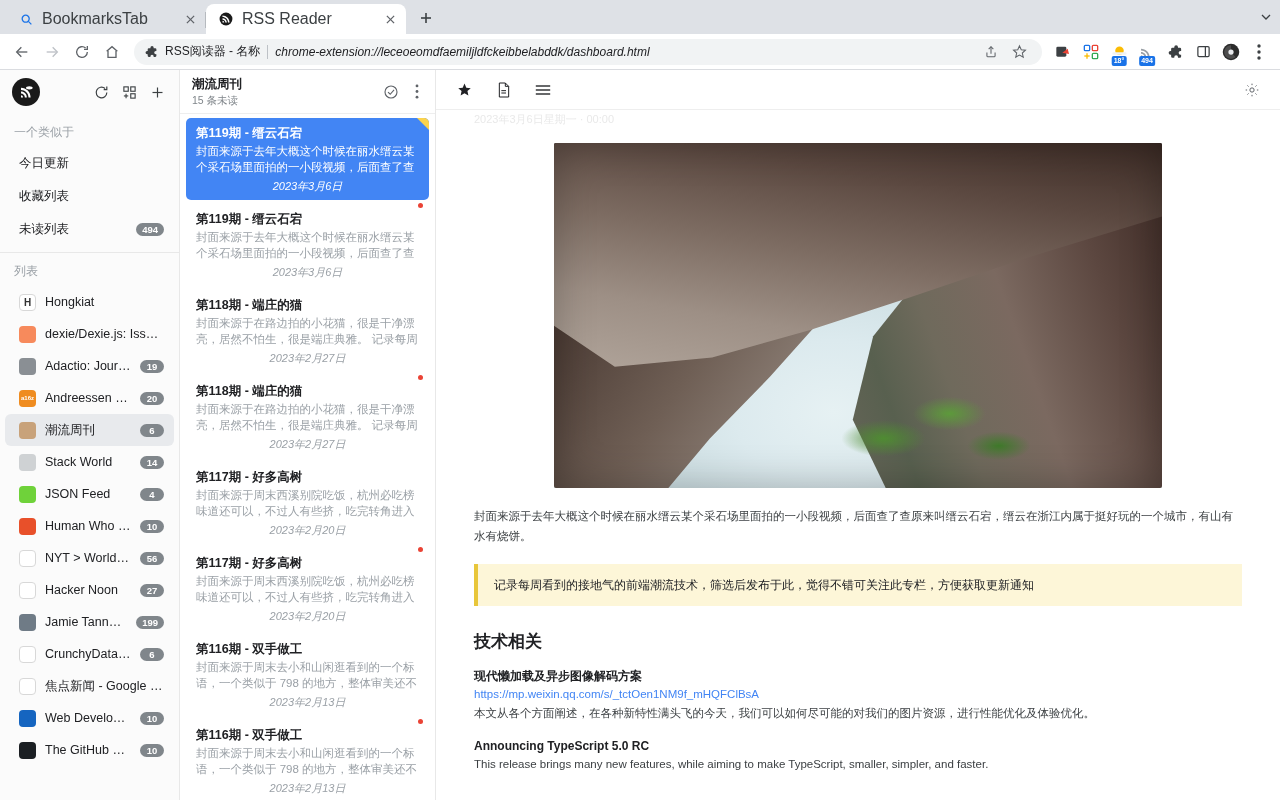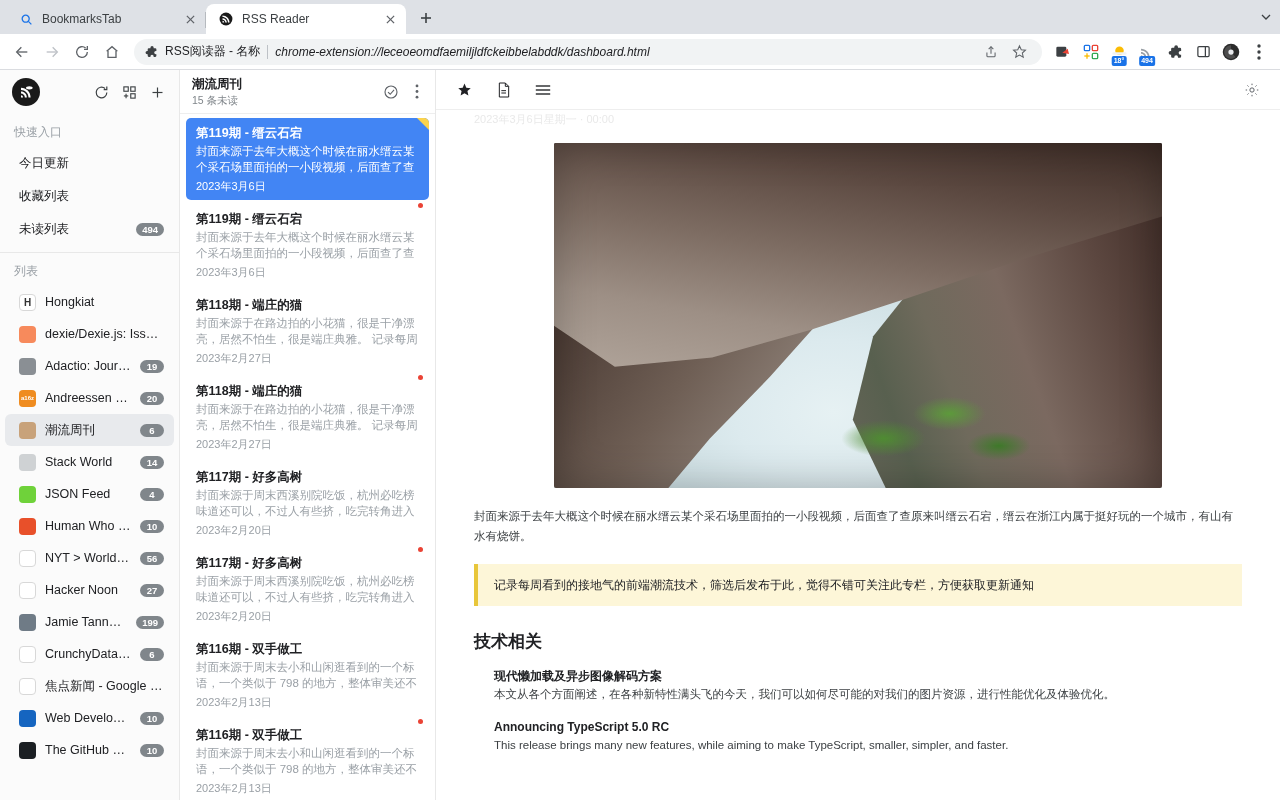--- a/index.html
+++ b/index.html
@@ -19,21 +19,21 @@
     height: 30px; width: 200px; display: flex; align-items: center;
     padding: 0 8px 0 12px; font-size: 12px; color: #3c4043; gap: 8px;
     border-radius: 8px 8px 0 0; position: relative;
   }
   .tab.inactive { background: transparent; }
   .tab.inactive:after {
     content:""; position:absolute; right:0; top:8px; height:16px; width:1px; background:#b6babf;
   }
   .tab.active { background: #ffffff; }
   .tab-favicon { width: 16px; height: 16px; flex: 0 0 16px; display:flex; align-items:center; justify-content:center; }
-  .tab-title { flex: 1; white-space: nowrap; overflow: hidden; text-overflow: ellipsis; font-size: 12px; }
+  .tab-title { flex: 1; white-space: nowrap; overflow: hidden; text-overflow: ellipsis; font-size: 16px; }
   .tab-close { width: 16px; height: 16px; flex:0 0 16px; display:flex;align-items:center;justify-content:center; color:#5f6368; }
   .newtab-btn {
     width: 28px; height: 28px; margin-left: 6px; margin-bottom: 2px;
     display:flex; align-items:center; justify-content:center; color:#3c4043; border-radius: 50%;
   }
   .tabstrip-right { margin-left:auto; display:flex; align-items:center; padding-right:8px; height:34px; color:#3c4043;}
 
   .browser-toolbar {
     height: 36px; background:#ffffff; display:flex; align-items:center;
     padding: 0 8px; gap: 2px; flex: 0 0 36px; border-bottom: 1px solid #dadce0;
@@ -98,21 +98,21 @@
   .list-sub { font-size:10.5px; color:#80868b; }
   .list-head-actions { margin-left:auto; display:flex; align-items:center; gap:10px; color:#5f6368; }
   .list-scroll { flex:1; overflow:hidden; padding: 0 0 0 0; }
   .art {
     margin: 4px 6px; padding: 7px 10px 6px 10px; border-radius:5px; position:relative;
   }
   .art.selected { background:#4285f4; }
   .art.selected .art-title, .art.selected .art-desc, .art.selected .art-date { color:#fff; }
   .art-title { font-size:12.5px; font-weight:bold; color:#202124; line-height:17px; margin-bottom:2px; white-space:nowrap; overflow:hidden; text-overflow:ellipsis;}
   .art-desc { font-size:11.5px; color:#9aa0a6; line-height:15.5px; height:31px; overflow:hidden; }
-  .art-date { font-size:11px; color:#9aa0a6; text-align:left; margin-top:4px; }
+  .art-date { font-size:11px; color:#9aa0a6; text-align:center; margin-top:4px;font-style:italic; }
   .unread-dot { position:absolute; top:-1px; right:6px; width:5px; height:5px; border-radius:50%; background:#ea4335; }
   .corner-flag {
     position:absolute; top:0; right:0; width:0; height:0;
     border-top: 12px solid #fbd34d; border-left: 12px solid transparent;
     border-radius: 0 5px 0 0;
   }
 
   
   .reader { flex:1; display:flex; flex-direction:column; min-width:0; min-height:0; background:#fff; }
   .reader-toolbar {
@@ -153,21 +153,21 @@
                 radial-gradient(ellipse 44px 20px at 80% 66%, #3f7a2a 0%, rgba(63,122,42,0) 72%);
   }
   .hero .vignette { position:absolute; inset:0; box-shadow: inset 0 0 42px rgba(0,0,0,.28); }
 
   .cap { font-size:11.5px; color:#3c4043; line-height:20px; padding: 18px 0 0 0; }
   .quote {
     margin: 18px 0 0 0; background:#fdf6d8; border-left: 4px solid #e8c63a;
     padding: 12px 16px; font-size:12px; color:#202124; line-height:18px;
   }
   .h2 { font-size:17px; font-weight:bold; color:#202124; margin: 24px 0 14px 0; }
-  .blk { margin-bottom: 14px; margin-left: 20px; }
+  .blk { margin-bottom: 14px; }
   .blk-title { font-size:12px; font-weight:bold; color:#202124; line-height:18px; }
   .blk-link { font-size:11.5px; color:#4285f4; line-height:19px; word-break:break-all; }
   .blk-text { font-size:11.5px; color:#3c4043; line-height:19px; }
   .reader-gear { margin-left:auto; color:#5f6368; }
 </style>
 </head>
 <body>
 
 <div class="browser-tabstrip">
   <div class="tab inactive">
@@ -353,21 +353,21 @@
         </span>
         <span class="sb-icon">
           <svg width="15" height="15" viewBox="0 0 24 24" stroke="#3c4043" stroke-width="1.9">
               <line x1="12" y1="4" x2="12" y2="20"></line>
               <line x1="4" y1="12" x2="20" y2="12"></line>
             </svg>
         </span>
       </span>
     </div>
 
-    <div class="sb-section-label">快速入口</div>
+    <div class="sb-section-label">一个类似于</div>
 
     <div class="sb-item sb-quick">
       <span class="sb-label">今日更新</span>
     </div>
     <div class="sb-item sb-quick">
       <span class="sb-label">收藏列表</span>
     </div>
     <div class="sb-item sb-quick">
       <span class="sb-label">未读列表</span>
       <span class="sb-badge">494</span>
@@ -569,20 +569,21 @@
 
       <div class="cap">封面来源于去年大概这个时候在丽水缙云某个采石场里面拍的一小段视频，后面查了查原来叫缙云石宕，缙云在浙江内属于挺好玩的一个城市，有山有水有烧饼。</div>
 
       <div class="quote">记录每周看到的接地气的前端潮流技术，筛选后发布于此，觉得不错可关注此专栏，方便获取更新通知</div>
 
       <div class="h2">技术相关</div>
 
       <div id="entries">
           <div class="blk">
             <div class="blk-title">现代懒加载及异步图像解码方案</div>
+            <a class="blk-link" style="display: block; text-decoration: none;">https://mp.weixin.qq.com/s/_tctOen1NM9f_mHQFClBsA</a>
             <div class="blk-text">本文从各个方面阐述，在各种新特性满头飞的今天，我们可以如何尽可能的对我们的图片资源，进行性能优化及体验优化。</div>
           </div>
           <div class="blk">
             <div class="blk-title">Announcing TypeScript 5.0 RC</div>
             <div class="blk-text">This release brings many new features, while aiming to make TypeScript, smaller, simpler, and faster.</div>
           </div>
         </div>
 
     </div>
   </div>

